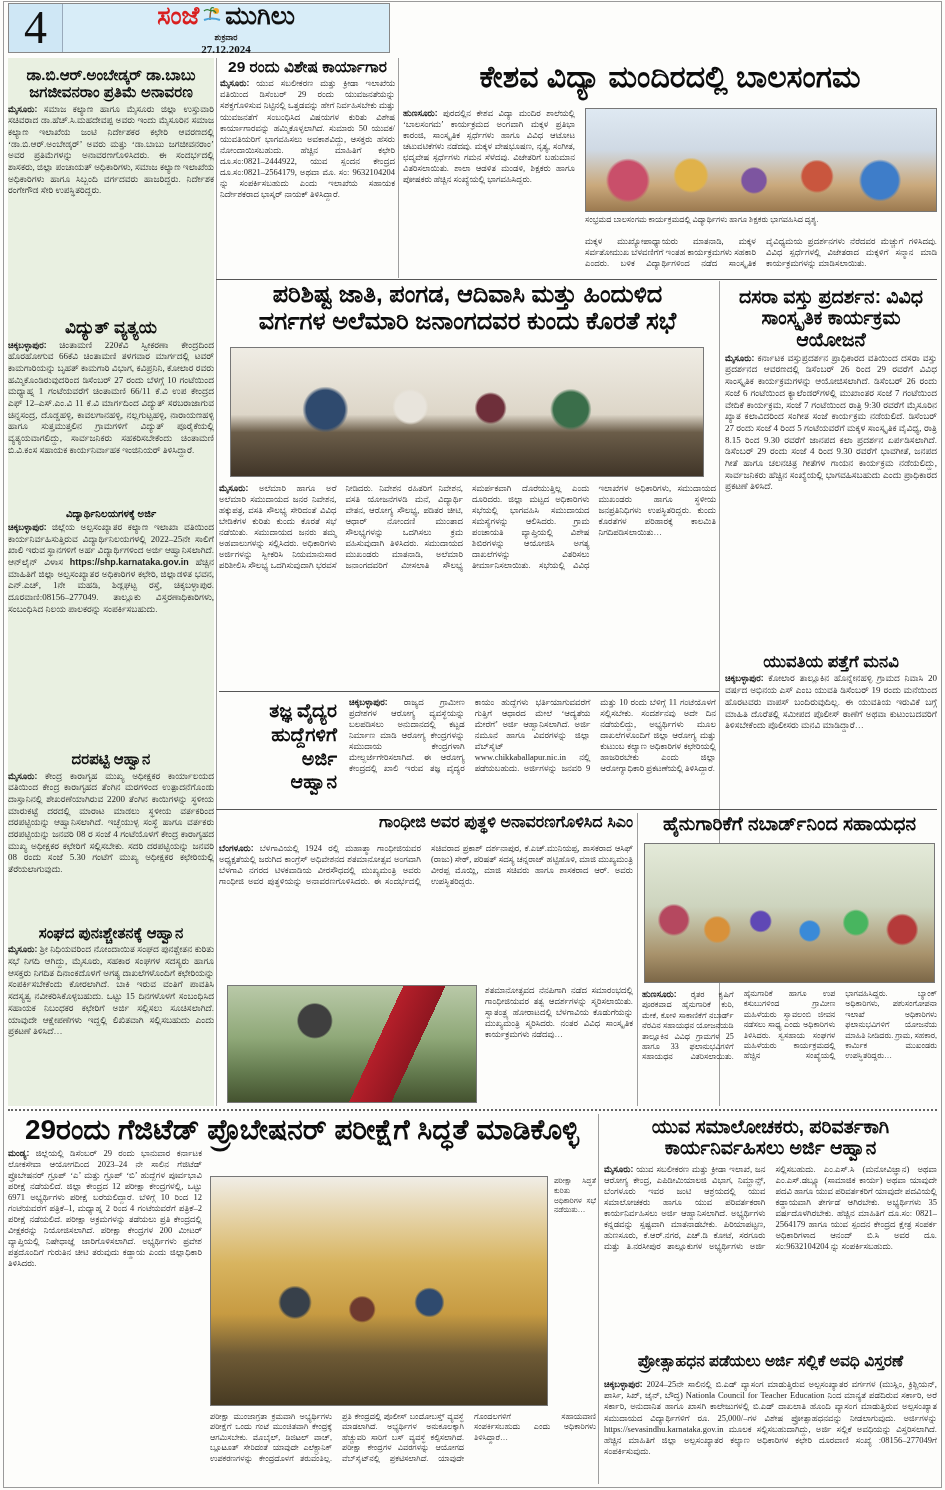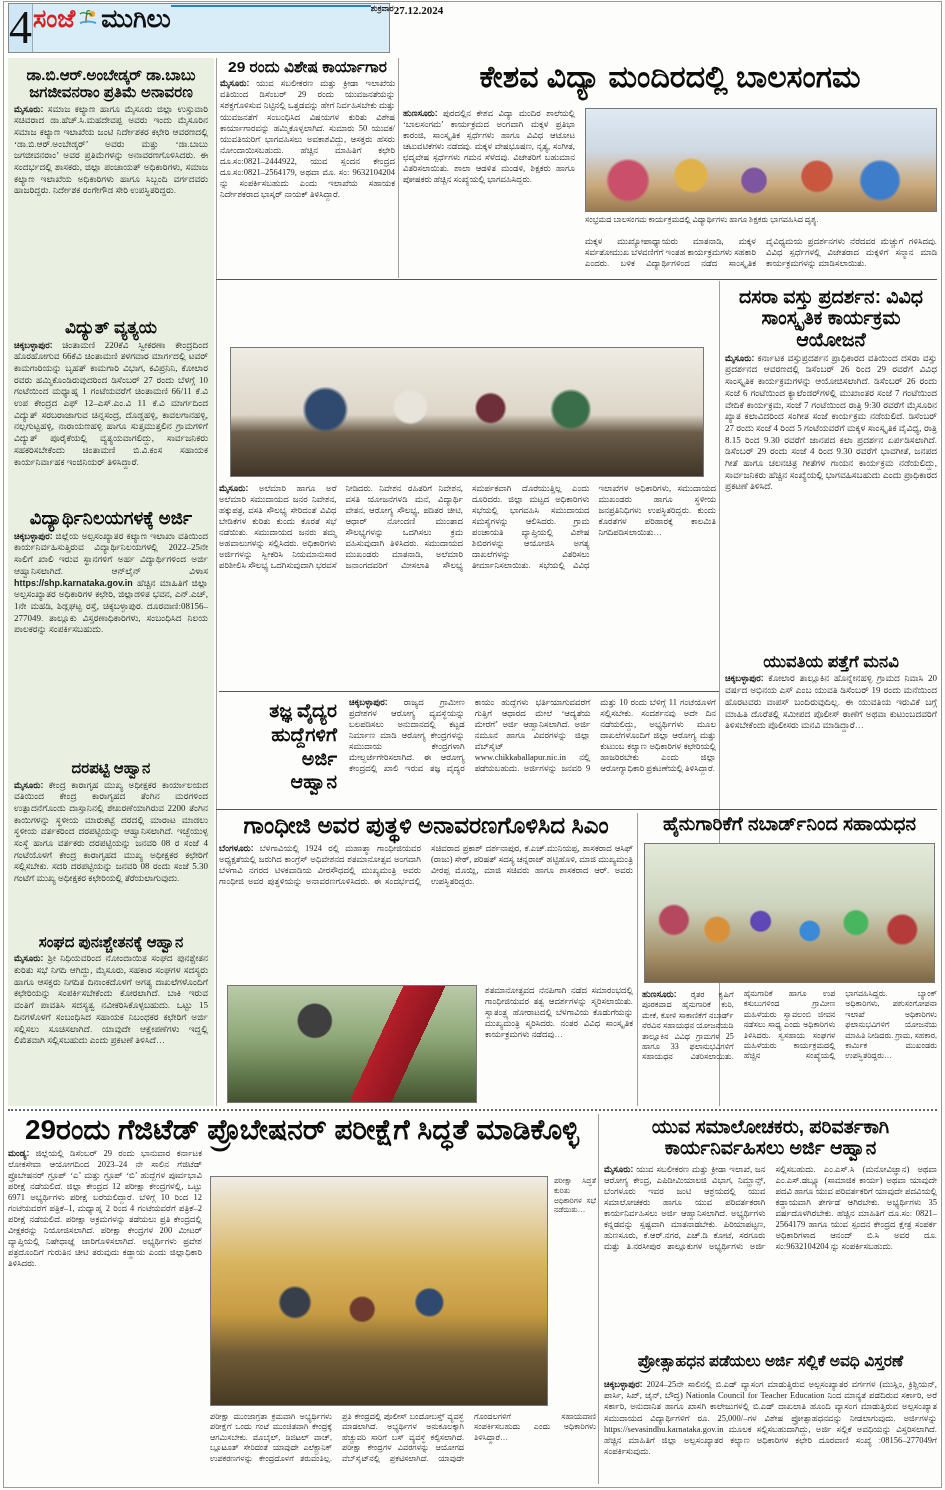--- a/index.html
+++ b/index.html
@@ -11,21 +11,21 @@
   }
   .frame { position:absolute; left:3px; top:1px; right:3px; bottom:2px;
     border:1px solid #9a9a9a; pointer-events:none; }
 
   
   .masthead { position:absolute; left:8px; top:3px; width:382px; height:50px;
     display:flex; border:1px solid #888; background:#d8edf8; }
   .pagenum { width:54px; height:100%; background:#cfe7f5; border-right:1px solid #9ab;
     display:flex; align-items:center; justify-content:center;
     font-family:"Liberation Serif", serif; font-size:46px; line-height:1; color:#111; }
-  .brand { flex:1; display:flex; flex-direction:row; align-items:flex-start; justify-content:center; }
+  .brand { flex:1; display:flex; flex-direction:column; align-items:center; justify-content:center; }
   .brand-row { display:flex; align-items:center; gap:4px; }
   .brand-red { color:#d91f1f; font-weight:bold; font-size:25px; font-family:"Liberation Sans",sans-serif; }
   .brand-black { color:#101010; font-weight:bold; font-size:25px; font-family:"Liberation Sans",sans-serif; }
   .brand-rule { width:200px; height:2px; background:#2b7fc2; margin:1px 0; }
   .brand-day { font-size:8px; font-weight:bold; color:#222; }
   .brand-date { font-size:11px; font-weight:bold; color:#111; }
 
   
   .story { position:absolute; overflow:hidden; }
   .hl { font-family:"Liberation Sans",sans-serif; font-weight:bold; color:#0d0d0d;
@@ -33,21 +33,21 @@
   .body { font-size:9px; line-height:1.3; text-align:justify; color:#222; overflow:hidden; }
   .body .byline { font-weight:bold; font-family:"Liberation Sans",sans-serif; font-size:8.5px; }
   .cols2 { column-count:2; column-gap:10px; }
   .cols3 { column-count:3; column-gap:10px; }
   .cols4 { column-count:4; column-gap:9px; }
   .vr { position:absolute; width:1px; background:#9f9f9f; }
   .hr { position:absolute; height:1px; background:#555; }
   .hr-dot { position:absolute; height:0; border-top:2px dotted #666; }
 
   .greenrail { position:absolute; left:8px; top:58px; width:206px; height:1048px;
-    background:#e9f0e1; padding:5px 6px; overflow:hidden; }
+    background:#e9f0e1; padding:5px 0; overflow:hidden; }
   .greenrail .hl { margin:4px 0 3px; }
 
   .photo { position:absolute; border:1px solid #777; }
   .caption { font-size:8px; line-height:1.25; color:#222; text-align:justify; }
 
   
   .ph-balasangama { background:
       radial-gradient(circle at 12% 70%, #c94f6a 0 6%, transparent 7%),
       radial-gradient(circle at 30% 65%, #e0b24a 0 6%, transparent 7%),
       radial-gradient(circle at 48% 70%, #7d55a0 0 6%, transparent 7%),
@@ -118,21 +118,21 @@
       </div>
     </div>
     <div>
       <div class="hl" style="font-size:17px;">ವಿದ್ಯುತ್ ವ್ಯತ್ಯಯ</div>
       <div class="body" style="height:148px;">
         <span class="byline">ಚಿಕ್ಕಬಳ್ಳಾಪುರ:</span>
         <span>ಚಿಂತಾಮಣಿ 220ಕೆವಿ ಸ್ವೀಕರಣಾ ಕೇಂದ್ರದಿಂದ ಹೊರಹೋಗುವ 66ಕೆವಿ ಚಿಂತಾಮಣಿ ತಳಗವಾರ ಮಾರ್ಗದಲ್ಲಿ ಟವರ್ ಕಾಮಗಾರಿಯನ್ನು ಬೃಹತ್ ಕಾಮಗಾರಿ ವಿಭಾಗ, ಕವಿಪ್ರನಿನಿ, ಕೋಲಾರ ರವರು ಹಮ್ಮಿಕೊಂಡಿರುವುದರಿಂದ ಡಿಸೆಂಬರ್ 27 ರಂದು ಬೆಳಗ್ಗೆ 10 ಗಂಟೆಯಿಂದ ಮಧ್ಯಾಹ್ನ 1 ಗಂಟೆಯವರೆಗೆ ಚಿಂತಾಮಣಿ 66/11 ಕೆ.ವಿ ಉಪ ಕೇಂದ್ರದ ಎಫ್ 12–ಎಸ್.ಎಂ.ವಿ 11 ಕೆ.ವಿ ಮಾರ್ಗದಿಂದ ವಿದ್ಯುತ್ ಸರಬರಾಜಾಗುವ ಚಿನ್ನಸಂದ್ರ, ದೊಡ್ಡಹಳ್ಳಿ, ಕಾವಲಗಾನಹಳ್ಳಿ, ನಲ್ಲಗುಟ್ಟಹಳ್ಳಿ, ನಾರಾಯಣಹಳ್ಳಿ ಹಾಗೂ ಸುತ್ತಮುತ್ತಲಿನ ಗ್ರಾಮಗಳಿಗೆ ವಿದ್ಯುತ್ ಪೂರೈಕೆಯಲ್ಲಿ ವ್ಯತ್ಯಯವಾಗಲಿದ್ದು, ಸಾರ್ವಜನಿಕರು ಸಹಕರಿಸಬೇಕೆಂದು ಚಿಂತಾಮಣಿ ಬಿ.ವಿ.ಕಂಸ ಸಹಾಯಕ ಕಾರ್ಯನಿರ್ವಾಹಕ ಇಂಜಿನಿಯರ್ ತಿಳಿಸಿದ್ದಾರೆ.</span>
       </div>
     </div>
     <div>
-      <div class="hl" style="font-size:18px;margin-top:20px;">ವಿದ್ಯಾರ್ಥಿನಿಲಯಗಳಕ್ಕೆ ಅರ್ಜಿ</div>
+      <div class="hl" style="font-size:10px;margin-top:20px;">ವಿದ್ಯಾರ್ಥಿನಿಲಯಗಳಕ್ಕೆ ಅರ್ಜಿ</div>
       <div class="body" style="height:225px;">
         <span class="byline">ಚಿಕ್ಕಬಳ್ಳಾಪುರ:</span>
         <span>ಜಿಲ್ಲೆಯ ಅಲ್ಪಸಂಖ್ಯಾತರ ಕಲ್ಯಾಣ ಇಲಾಖಾ ವತಿಯಿಂದ ಕಾರ್ಯನಿರ್ವಹಿಸುತ್ತಿರುವ ವಿದ್ಯಾರ್ಥಿನಿಲಯಗಳಲ್ಲಿ 2022–25ನೇ ಸಾಲಿಗೆ ಖಾಲಿ ಇರುವ ಸ್ಥಾನಗಳಿಗೆ ಅರ್ಹ ವಿದ್ಯಾರ್ಥಿಗಳಿಂದ ಅರ್ಜಿ ಆಹ್ವಾನಿಸಲಾಗಿದೆ. ಆನ್‌ಲೈನ್ ವಿಳಾಸ</span>
         <span class="url">https://shp.karnataka.gov.in</span>
         <span>ಹೆಚ್ಚಿನ ಮಾಹಿತಿಗೆ ಜಿಲ್ಲಾ ಅಲ್ಪಸಂಖ್ಯಾತರ ಅಧಿಕಾರಿಗಳ ಕಛೇರಿ, ಜಿಲ್ಲಾಡಳಿತ ಭವನ, ಎನ್.ಎಚ್, 1ನೇ ಮಹಡಿ, ಶಿಡ್ಲಘಟ್ಟ ರಸ್ತೆ, ಚಿಕ್ಕಬಳ್ಳಾಪುರ. ದೂರವಾಣಿ:08156–277049. ತಾಲ್ಲೂಕು ವಿಸ್ತರಣಾಧಿಕಾರಿಗಳು, ಸಂಬಂಧಿಸಿದ ನಿಲಯ ಪಾಲಕರನ್ನು ಸಂಪರ್ಕಿಸಬಹುದು.</span>
       </div>
     </div>
     <div>
       <div class="hl" style="font-size:15px;">ದರಪಟ್ಟಿ ಆಹ್ವಾನ</div>
       <div class="body" style="height:150px;">
@@ -168,20 +168,24 @@
     <div class="body cols2" style="position:absolute; left:182px; top:180px; width:352px; height:42px; font-size:8.5px;">
       <span>ಮಕ್ಕಳ ಮುಖ್ಯೋಪಾಧ್ಯಾಯರು ಮಾತನಾಡಿ, ಮಕ್ಕಳ ಸರ್ವತೋಮುಖ ಬೆಳವಣಿಗೆಗೆ ಇಂತಹ ಕಾರ್ಯಕ್ರಮಗಳು ಸಹಕಾರಿ ಎಂದರು. ಬಳಿಕ ವಿದ್ಯಾರ್ಥಿಗಳಿಂದ ನಡೆದ ಸಾಂಸ್ಕೃತಿಕ ವೈವಿಧ್ಯಮಯ ಪ್ರದರ್ಶನಗಳು ನೆರೆದವರ ಮೆಚ್ಚುಗೆ ಗಳಿಸಿದವು. ವಿವಿಧ ಸ್ಪರ್ಧೆಗಳಲ್ಲಿ ವಿಜೇತರಾದ ಮಕ್ಕಳಿಗೆ ಸನ್ಮಾನ ಮಾಡಿ ಕಾರ್ಯಕ್ರಮಗಳನ್ನು ಮಾಡಿಸಲಾಯಿತು.</span>
     </div>
   </div>
 
   <div class="vr" style="left:216px; top:58px; height:1048px;"></div>
   <div class="vr" style="left:398px; top:58px; height:220px;"></div>
   <div class="hr" style="left:216px; top:279px; width:721px;"></div>
 
   <div class="story" style="left:219px; top:281px; width:497px; height:408px;">
+    <div class="hl" style="font-size:24px;">
+      <div>ಪರಿಶಿಷ್ಟ ಜಾತಿ, ಪಂಗಡ, ಆದಿವಾಸಿ ಮತ್ತು ಹಿಂದುಳಿದ</div>
+      <div>ವರ್ಗಗಳ ಅಲೆಮಾರಿ ಜನಾಂಗದವರ ಕುಂದು ಕೊರತೆ ಸಭೆ</div>
+    </div>
     <div class="photo ph-dais" style="left:11px; top:66px; width:474px; height:130px;"></div>
     <div class="body cols4" style="position:absolute; left:0; top:202px; width:497px; height:204px; font-size:8.5px;">
       <span class="byline">ಮೈಸೂರು:</span>
       <span>ಅಲೆಮಾರಿ ಹಾಗೂ ಅರೆ ಅಲೆಮಾರಿ ಸಮುದಾಯದ ಜನರ ನಿವೇಶನ, ಹಕ್ಕುಪತ್ರ, ವಸತಿ ಸೌಲಭ್ಯ ಸೇರಿದಂತೆ ವಿವಿಧ ಬೇಡಿಕೆಗಳ ಕುರಿತು ಕುಂದು ಕೊರತೆ ಸಭೆ ನಡೆಯಿತು. ಸಮುದಾಯದ ಜನರು ತಮ್ಮ ಅಹವಾಲುಗಳನ್ನು ಸಲ್ಲಿಸಿದರು. ಅಧಿಕಾರಿಗಳು ಅರ್ಜಿಗಳನ್ನು ಸ್ವೀಕರಿಸಿ ನಿಯಮಾನುಸಾರ ಪರಿಶೀಲಿಸಿ ಸೌಲಭ್ಯ ಒದಗಿಸುವುದಾಗಿ ಭರವಸೆ ನೀಡಿದರು. ನಿವೇಶನ ರಹಿತರಿಗೆ ನಿವೇಶನ, ವಸತಿ ಯೋಜನೆಗಳಡಿ ಮನೆ, ವಿದ್ಯಾರ್ಥಿ ವೇತನ, ಆರೋಗ್ಯ ಸೌಲಭ್ಯ, ಪಡಿತರ ಚೀಟಿ, ಆಧಾರ್ ನೋಂದಣಿ ಮುಂತಾದ ಸೌಲಭ್ಯಗಳನ್ನು ಒದಗಿಸಲು ಕ್ರಮ ವಹಿಸುವುದಾಗಿ ತಿಳಿಸಿದರು. ಸಮುದಾಯದ ಮುಖಂಡರು ಮಾತನಾಡಿ, ಅಲೆಮಾರಿ ಜನಾಂಗದವರಿಗೆ ಮೀಸಲಾತಿ ಸೌಲಭ್ಯ ಸಮರ್ಪಕವಾಗಿ ದೊರೆಯುತ್ತಿಲ್ಲ ಎಂದು ದೂರಿದರು. ಜಿಲ್ಲಾ ಮಟ್ಟದ ಅಧಿಕಾರಿಗಳು ಸಭೆಯಲ್ಲಿ ಭಾಗವಹಿಸಿ ಸಮುದಾಯದ ಸಮಸ್ಯೆಗಳನ್ನು ಆಲಿಸಿದರು. ಗ್ರಾಮ ಪಂಚಾಯತಿ ವ್ಯಾಪ್ತಿಯಲ್ಲಿ ವಿಶೇಷ ಶಿಬಿರಗಳನ್ನು ಆಯೋಜಿಸಿ ಅಗತ್ಯ ದಾಖಲೆಗಳನ್ನು ವಿತರಿಸಲು ತೀರ್ಮಾನಿಸಲಾಯಿತು. ಸಭೆಯಲ್ಲಿ ವಿವಿಧ ಇಲಾಖೆಗಳ ಅಧಿಕಾರಿಗಳು, ಸಮುದಾಯದ ಮುಖಂಡರು ಹಾಗೂ ಸ್ಥಳೀಯ ಜನಪ್ರತಿನಿಧಿಗಳು ಉಪಸ್ಥಿತರಿದ್ದರು. ಕುಂದು ಕೊರತೆಗಳ ಪರಿಹಾರಕ್ಕೆ ಕಾಲಮಿತಿ ನಿಗದಿಪಡಿಸಲಾಯಿತು…</span>
     </div>
   </div>
 
   <div class="vr" style="left:719px; top:281px; height:825px;"></div>
 
   <div class="story" style="left:725px; top:286px; width:212px; height:364px;">
@@ -211,21 +215,21 @@
     </div>
     <div class="body cols3" style="position:absolute; left:130px; top:2px; width:367px; height:108px; font-size:8.5px;">
       <span class="byline">ಚಿಕ್ಕಬಳ್ಳಾಪುರ:</span>
       <span>ರಾಜ್ಯದ ಗ್ರಾಮೀಣ ಪ್ರದೇಶಗಳ ಆರೋಗ್ಯ ವ್ಯವಸ್ಥೆಯನ್ನು ಬಲಪಡಿಸಲು ಅನುದಾನದಲ್ಲಿ ಕಟ್ಟಡ ನಿರ್ಮಾಣ ಮಾಡಿ ಆರೋಗ್ಯ ಕೇಂದ್ರಗಳನ್ನು ಸಮುದಾಯ ಕೇಂದ್ರಗಳಾಗಿ ಮೇಲ್ದರ್ಜೆಗೇರಿಸಲಾಗಿದೆ. ಈ ಆರೋಗ್ಯ ಕೇಂದ್ರದಲ್ಲಿ ಖಾಲಿ ಇರುವ ತಜ್ಞ ವೈದ್ಯರ ಕಾಯಂ ಹುದ್ದೆಗಳು ಭರ್ತಿಯಾಗುವವರೆಗೆ ಗುತ್ತಿಗೆ ಆಧಾರದ ಮೇಲೆ ‘ಆದ್ಯತೆಯ ಮೇರೆಗೆ’ ಅರ್ಜಿ ಆಹ್ವಾನಿಸಲಾಗಿದೆ. ಅರ್ಜಿ ನಮೂನೆ ಹಾಗೂ ವಿವರಗಳನ್ನು ಜಿಲ್ಲಾ ವೆಬ್‌ಸೈಟ್ www.chikkaballapur.nic.in ನಲ್ಲಿ ಪಡೆಯಬಹುದು. ಅರ್ಜಿಗಳನ್ನು ಜನವರಿ 9 ಮತ್ತು 10 ರಂದು ಬೆಳಿಗ್ಗೆ 11 ಗಂಟೆಯೊಳಗೆ ಸಲ್ಲಿಸಬೇಕು. ಸಂದರ್ಶನವು ಅದೇ ದಿನ ನಡೆಯಲಿದ್ದು, ಅಭ್ಯರ್ಥಿಗಳು ಮೂಲ ದಾಖಲೆಗಳೊಂದಿಗೆ ಜಿಲ್ಲಾ ಆರೋಗ್ಯ ಮತ್ತು ಕುಟುಂಬ ಕಲ್ಯಾಣ ಅಧಿಕಾರಿಗಳ ಕಛೇರಿಯಲ್ಲಿ ಹಾಜರಿರಬೇಕು ಎಂದು ಜಿಲ್ಲಾ ಆರೋಗ್ಯಾಧಿಕಾರಿ ಪ್ರಕಟಣೆಯಲ್ಲಿ ತಿಳಿಸಿದ್ದಾರೆ.</span>
     </div>
   </div>
 
   <div class="hr" style="left:216px; top:809px; width:721px;"></div>
 
   <div class="story" style="left:219px; top:813px; width:414px; height:293px;">
-    <div class="hl" style="font-size:23px;">ಗಾಂಧೀಜಿ ಅವರ ಪುತ್ಥಳಿ ಅನಾವರಣಗೊಳಿಸಿದ ಸಿಎಂ</div>
+    <div class="hl" style="font-size:16px;text-align:right;">ಗಾಂಧೀಜಿ ಅವರ ಪುತ್ಥಳಿ ಅನಾವರಣಗೊಳಿಸಿದ ಸಿಎಂ</div>
     <div class="body cols2" style="position:absolute; left:0; top:30px; width:414px; height:138px; font-size:8.5px;">
       <span class="byline">ಬೆಂಗಳೂರು:</span>
       <span>ಬೆಳಗಾವಿಯಲ್ಲಿ 1924 ರಲ್ಲಿ ಮಹಾತ್ಮಾ ಗಾಂಧೀಜಿಯವರ ಅಧ್ಯಕ್ಷತೆಯಲ್ಲಿ ಜರುಗಿದ ಕಾಂಗ್ರೆಸ್ ಅಧಿವೇಶನದ ಶತಮಾನೋತ್ಸವ ಅಂಗವಾಗಿ ಬೆಳಗಾವಿ ನಗರದ ಟಿಳಕವಾಡಿಯ ವೀರಸೌಧದಲ್ಲಿ ಮುಖ್ಯಮಂತ್ರಿ ಅವರು ಗಾಂಧೀಜಿ ಅವರ ಪುತ್ಥಳಿಯನ್ನು ಅನಾವರಣಗೊಳಿಸಿದರು. ಈ ಸಂದರ್ಭದಲ್ಲಿ ಸಚಿವರಾದ ಪ್ರಕಾಶ್ ದರ್ಶನಾಪುರ, ಕೆ.ಎಚ್.ಮುನಿಯಪ್ಪ, ಶಾಸಕರಾದ ಆಸಿಫ್ (ರಾಜು) ಸೇಠ್, ಪರಿಷತ್ ಸದಸ್ಯ ಚನ್ನರಾಜ್ ಹಟ್ಟಿಹೊಳಿ, ಮಾಜಿ ಮುಖ್ಯಮಂತ್ರಿ ವೀರಪ್ಪ ಮೊಯ್ಲಿ, ಮಾಜಿ ಸಚಿವರು ಹಾಗೂ ಶಾಸಕರಾದ ಆರ್. ಅವರು ಉಪಸ್ಥಿತರಿದ್ದರು.</span>
     </div>
     <div class="photo ph-statue" style="left:8px; top:172px; width:250px; height:118px;"></div>
     <div class="body" style="position:absolute; left:266px; top:172px; width:148px; height:118px; font-size:8.5px;">
       <span>ಶತಮಾನೋತ್ಸವದ ನೆನಪಿಗಾಗಿ ನಡೆದ ಸಮಾರಂಭದಲ್ಲಿ ಗಾಂಧೀಜಿಯವರ ತತ್ವ ಆದರ್ಶಗಳನ್ನು ಸ್ಮರಿಸಲಾಯಿತು. ಸ್ವಾತಂತ್ರ್ಯ ಹೋರಾಟದಲ್ಲಿ ಬೆಳಗಾವಿಯ ಕೊಡುಗೆಯನ್ನು ಮುಖ್ಯಮಂತ್ರಿ ಸ್ಮರಿಸಿದರು. ನಂತರ ವಿವಿಧ ಸಾಂಸ್ಕೃತಿಕ ಕಾರ್ಯಕ್ರಮಗಳು ನಡೆದವು…</span>
     </div>
   </div>
 

